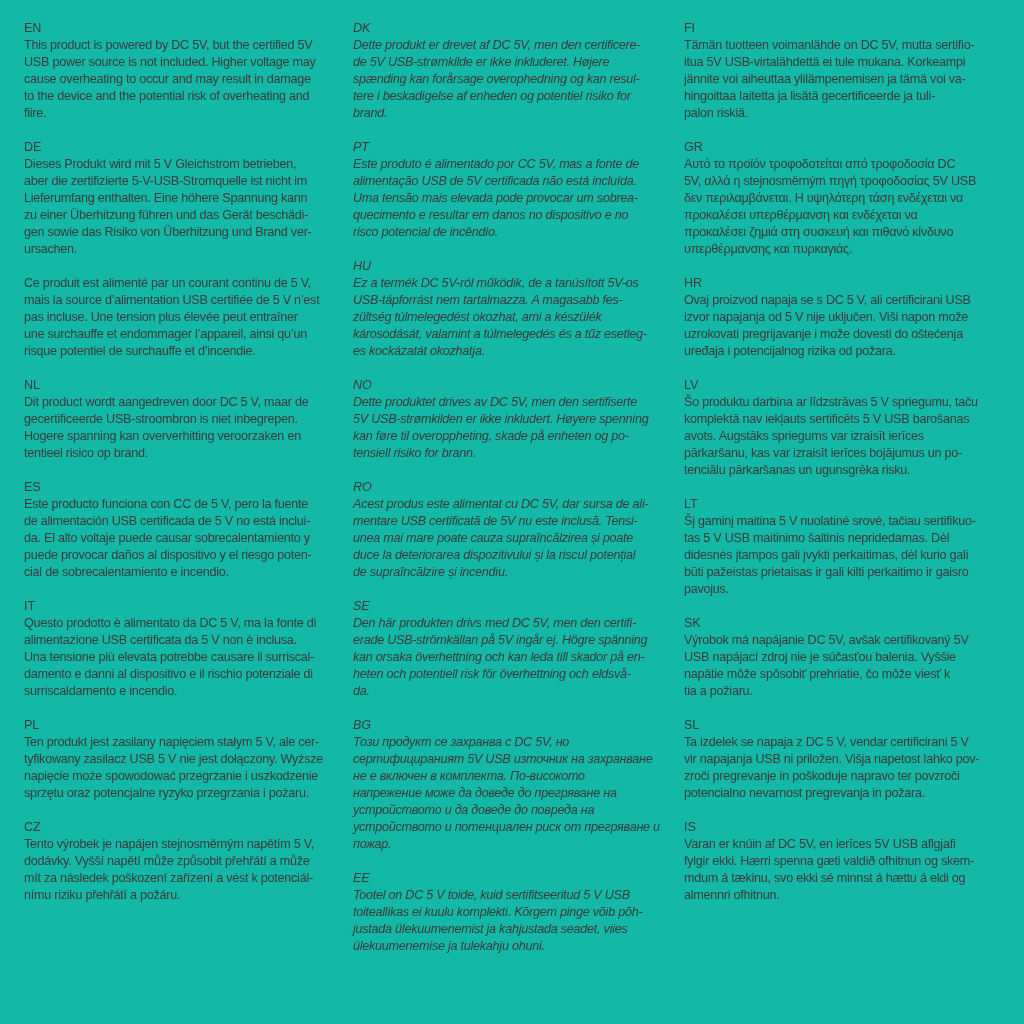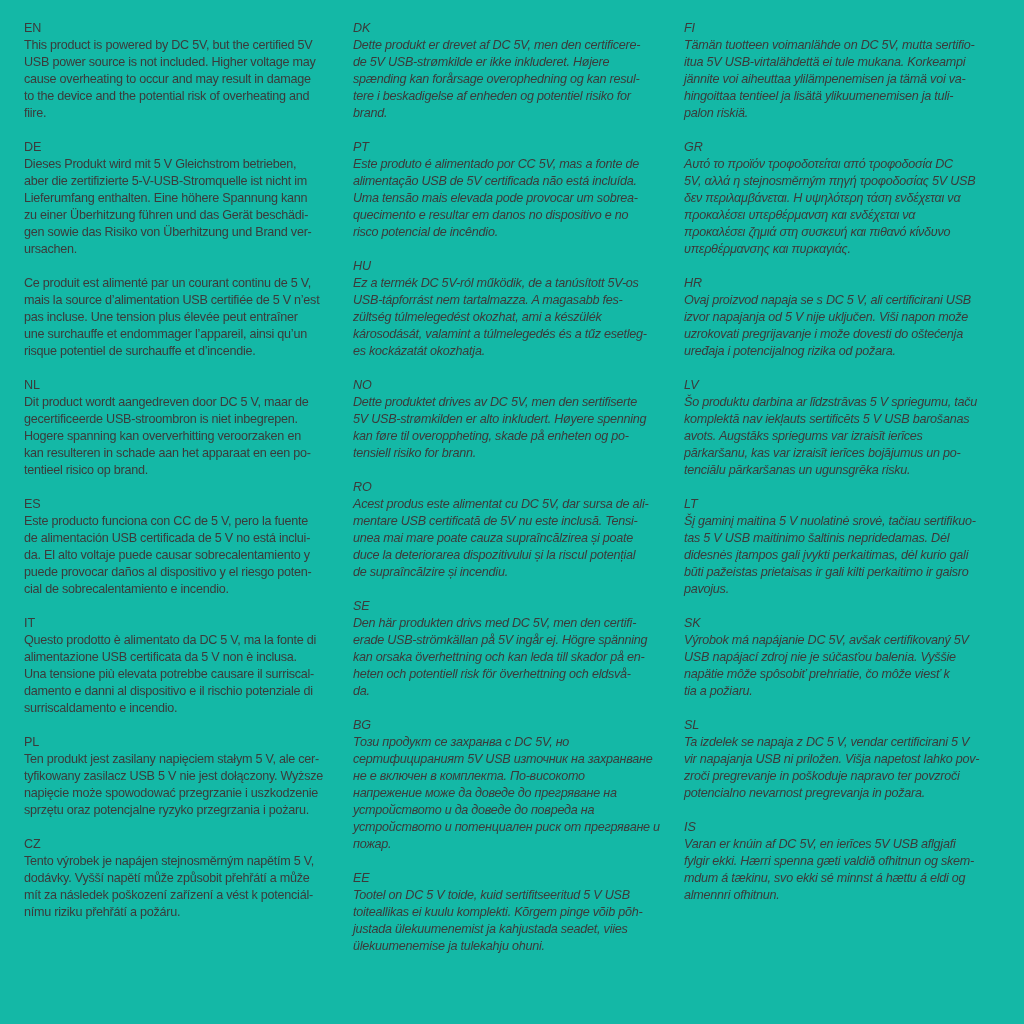--- a/index.html
+++ b/index.html
@@ -17,21 +17,21 @@
     background: #14b8a6;
     overflow: hidden;
     color: #3b3b3b;
   }
   .col {
     position: absolute;
     top: 20px;
   }
   .col-1 { left: 24px;  width: 318px; }
   .col-2 { left: 353px; width: 320px; font-style: italic; }
-  .col-3 { left: 684px; width: 330px; font-style: italic; }
+  .col-3 { left: 684px; width: 330px; }
   .section {
     margin-bottom: 17px;
   }
   .lang-code {
     font-size: 12.6px;
     line-height: 17px;
     font-weight: 400;
     letter-spacing: -0.1px;
     white-space: pre;
   }
@@ -69,21 +69,20 @@
         <div class="body-line">mais la source d’alimentation USB certifiée de 5 V n’est</div>
         <div class="body-line">pas incluse. Une tension plus élevée peut entraîner</div>
         <div class="body-line">une surchauffe et endommager l’appareil, ainsi qu’un</div>
         <div class="body-line">risque potentiel de surchauffe et d’incendie.</div>
       </div>
       <div class="section">
         <div class="lang-code">NL</div>
         <div class="body-line">Dit product wordt aangedreven door DC 5 V, maar de</div>
         <div class="body-line">gecertificeerde USB-stroombron is niet inbegrepen.</div>
         <div class="body-line">Hogere spanning kan oververhitting veroorzaken en</div>
-        <div class="body-line">kan resulteren in schade aan het apparaat en een po-</div>
         <div class="body-line">tentieel risico op brand.</div>
       </div>
       <div class="section">
         <div class="lang-code">ES</div>
         <div class="body-line">Este producto funciona con CC de 5 V, pero la fuente</div>
         <div class="body-line">de alimentación USB certificada de 5 V no está inclui-</div>
         <div class="body-line">da. El alto voltaje puede causar sobrecalentamiento y</div>
         <div class="body-line">puede provocar daños al dispositivo y el riesgo poten-</div>
         <div class="body-line">cial de sobrecalentamiento e incendio.</div>
       </div>
@@ -131,21 +130,21 @@
         <div class="lang-code">HU</div>
         <div class="body-line">Ez a termék DC 5V-ról működik, de a tanúsított 5V-os</div>
         <div class="body-line">USB-tápforrást nem tartalmazza. A magasabb fes-</div>
         <div class="body-line">zültség túlmelegedést okozhat, ami a készülék</div>
         <div class="body-line">károsodását, valamint a túlmelegedés és a tűz esetleg-</div>
         <div class="body-line">es kockázatát okozhatja.</div>
       </div>
       <div class="section">
         <div class="lang-code">NO</div>
         <div class="body-line">Dette produktet drives av DC 5V, men den sertifiserte</div>
-        <div class="body-line">5V USB-strømkilden er alto inkludert. Høyere spenning</div>
+        <div class="body-line">5V USB-strømkilden er ikke inkludert. Høyere spenning</div>
         <div class="body-line">kan føre til overoppheting, skade på enheten og po-</div>
         <div class="body-line">tensiell risiko for brann.</div>
       </div>
       <div class="section">
         <div class="lang-code">RO</div>
         <div class="body-line">Acest produs este alimentat cu DC 5V, dar sursa de ali-</div>
         <div class="body-line">mentare USB certificată de 5V nu este inclusă. Tensi-</div>
         <div class="body-line">unea mai mare poate cauza supraîncălzirea și poate</div>
         <div class="body-line">duce la deteriorarea dispozitivului și la riscul potențial</div>
         <div class="body-line">de supraîncălzire și incendiu.</div>
@@ -175,21 +174,21 @@
         <div class="body-line">justada ülekuumenemist ja kahjustada seadet, viies</div>
         <div class="body-line">ülekuumenemise ja tulekahju ohuni.</div>
       </div>
     </div>
   <div class="col col-3">
       <div class="section">
         <div class="lang-code">FI</div>
         <div class="body-line">Tämän tuotteen voimanlähde on DC 5V, mutta sertifio-</div>
         <div class="body-line">itua 5V USB-virtalähdettä ei tule mukana. Korkeampi</div>
         <div class="body-line">jännite voi aiheuttaa ylilämpenemisen ja tämä voi va-</div>
-        <div class="body-line">hingoittaa tentieel ja lisätä ylikuumenemisen ja tuli-</div>
+        <div class="body-line">hingoittaa laitetta ja lisätä gecertificeerde ja tuli-</div>
         <div class="body-line">palon riskiä.</div>
       </div>
       <div class="section">
         <div class="lang-code">GR</div>
         <div class="body-line">Αυτό το προϊόν τροφοδοτείται από τροφοδοσία DC</div>
         <div class="body-line">5V, αλλά η stejnosměrným πηγή τροφοδοσίας 5V USB</div>
         <div class="body-line">δεν περιλαμβάνεται. Η υψηλότερη τάση ενδέχεται να</div>
         <div class="body-line">προκαλέσει υπερθέρμανση και ενδέχεται να</div>
         <div class="body-line">προκαλέσει ζημιά στη συσκευή και πιθανό κίνδυνο</div>
         <div class="body-line">υπερθέρμανσης και πυρκαγιάς.</div>

